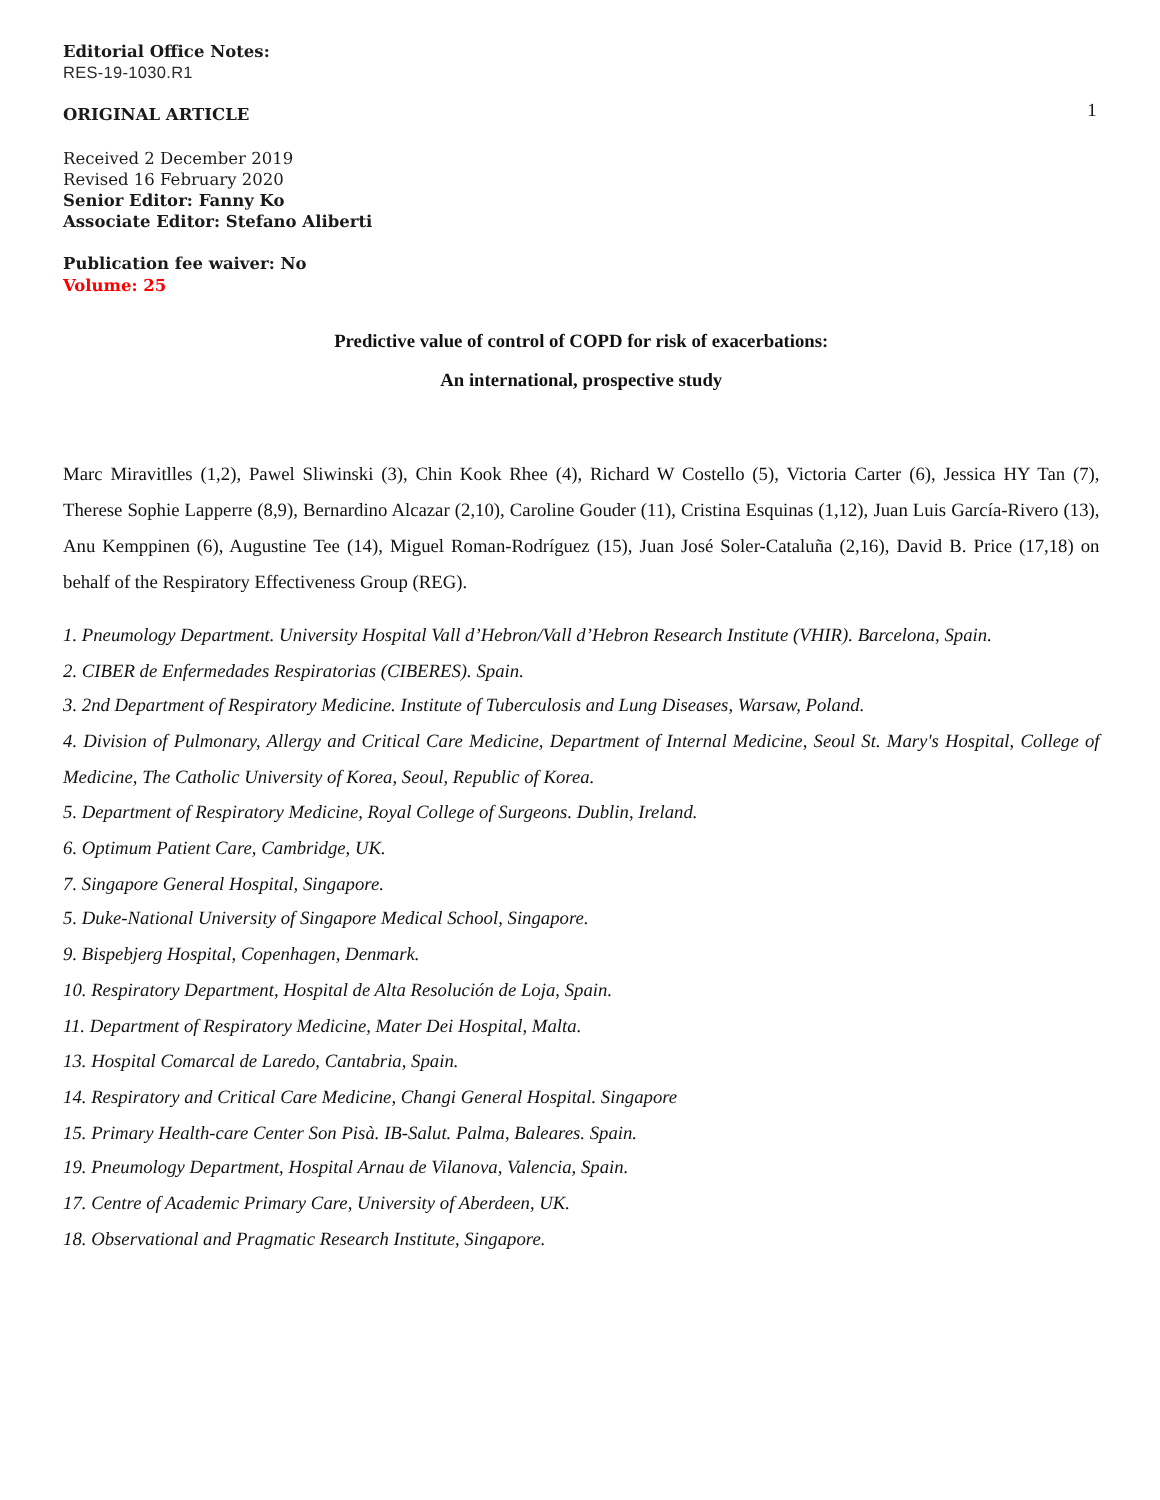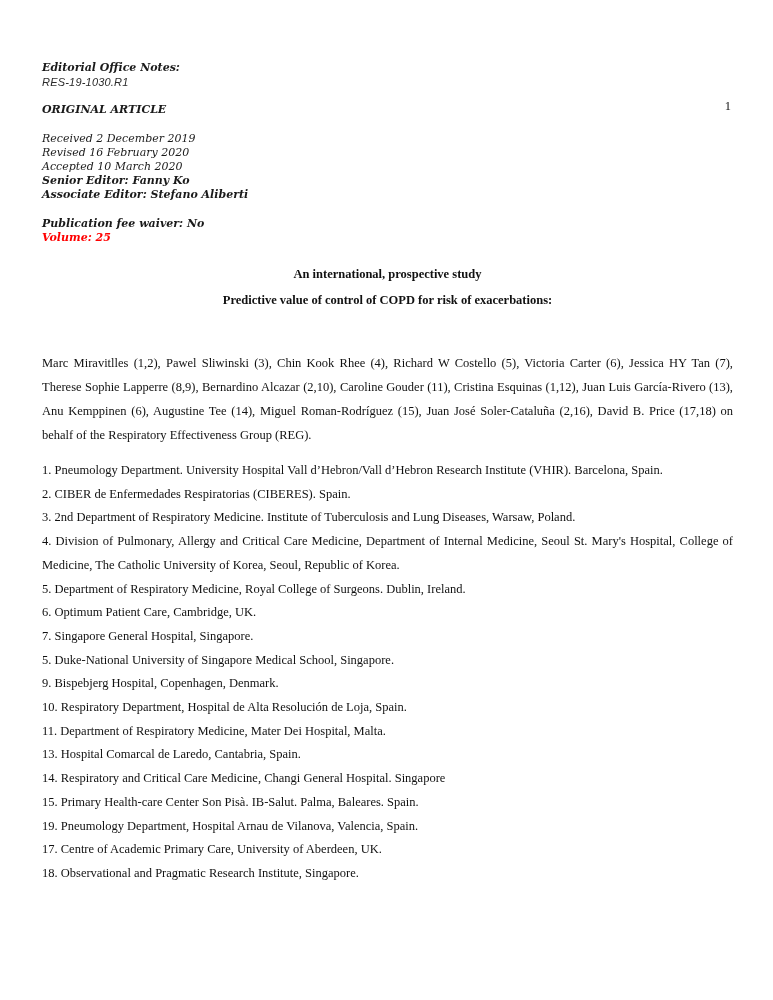--- a/index.html
+++ b/index.html
@@ -24,26 +24,25 @@
     right: 42px;
     font-size: 12.5px;
     font-family: "Liberation Serif", serif;
   }
   .content {
     padding: 0 40px 0 42px;
   }
 
   
   .editorial {
-    margin-top: 61px;
+    margin-top: 28px;
     font-family: "DejaVu Serif", serif;
     font-size: 11px;
     line-height: 14.2px;
     color: #1a1a1a;
-    font-style: italic;
   }
   .editorial .bold { font-weight: bold; }
   .eo-id {
     font-family: "Liberation Sans", sans-serif;
     font-size: 11px;
     color: #2b2b2b;
     letter-spacing: 0.2px;
   }
   .eo-type { margin-top: 14px; }
   .eo-history-block { margin-top: 14px; }
@@ -68,49 +67,49 @@
   }
 
   
   .affiliations {
     margin-top: 12px;
     font-size: 12.5px;
     line-height: 23.7px;
   }
   .affiliations p {
     text-align: justify;
+    font-style: italic;
   }
 </style>
 </head>
 <body>
 
 <div class="page">
 
   <div class="page-number">1</div>
 
   <div class="content">
 
     <div class="editorial">
       <p class="bold">Editorial Office Notes:</p>
       <p class="eo-id">RES-19-1030.R1</p>
       <p class="bold eo-type">ORIGINAL ARTICLE</p>
       <div class="eo-history-block">
         <p>Received 2 December 2019</p>
         <p>Revised 16 February 2020</p>
-        <p>Accepted 10 March 2020</p>
         <p class="bold">Senior Editor: Fanny Ko</p>
         <p class="bold">Associate Editor: Stefano Aliberti</p>
       </div>
       <p class="bold eo-fee">Publication fee waiver: No</p>
       <p class="eo-volume">Volume: 25</p>
     </div>
 
     <div class="title-block">
+      <p>Predictive value of control of COPD for risk of exacerbations:</p>
       <p>An international, prospective study</p>
-      <p>Predictive value of control of COPD for risk of exacerbations:</p>
     </div>
 
     <p class="authors">Marc Miravitlles (1,2), Pawel Sliwinski (3), Chin Kook Rhee (4), Richard W Costello (5), Victoria Carter (6), Jessica HY Tan (7), Therese Sophie Lapperre (8,9), Bernardino Alcazar (2,10), Caroline Gouder (11), Cristina Esquinas (1,12), Juan Luis García-Rivero (13), Anu Kemppinen (6), Augustine Tee (14), Miguel Roman-Rodríguez (15), Juan José Soler-Cataluña (2,16), David B. Price (17,18) on behalf of the Respiratory Effectiveness Group (REG).</p>
 
     <div class="affiliations">
       <p>1. Pneumology Department. University Hospital Vall d’Hebron/Vall d’Hebron Research Institute (VHIR). Barcelona, Spain.</p>
       <p>2. CIBER de Enfermedades Respiratorias (CIBERES). Spain.</p>
       <p>3. 2nd Department of Respiratory Medicine. Institute of Tuberculosis and Lung Diseases, Warsaw, Poland.</p>
       <p>4. Division of Pulmonary, Allergy and Critical Care Medicine, Department of Internal Medicine, Seoul St. Mary's Hospital, College of Medicine, The Catholic University of Korea, Seoul, Republic of Korea.</p>
       <p>5. Department of Respiratory Medicine, Royal College of Surgeons. Dublin, Ireland.</p>

